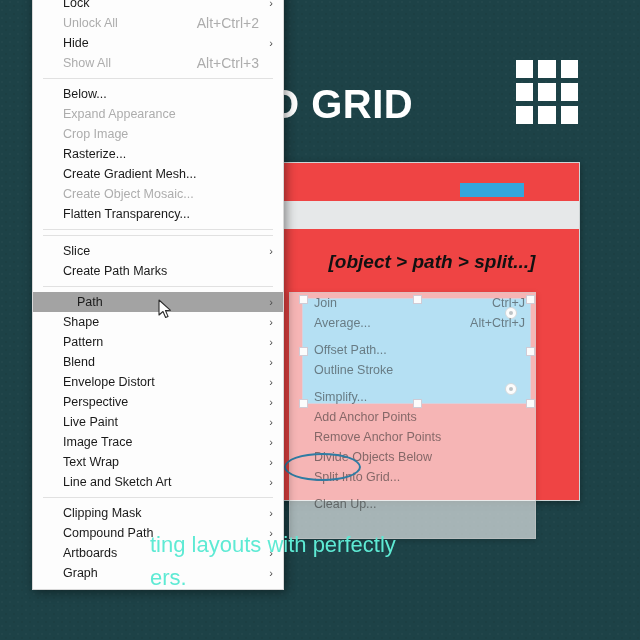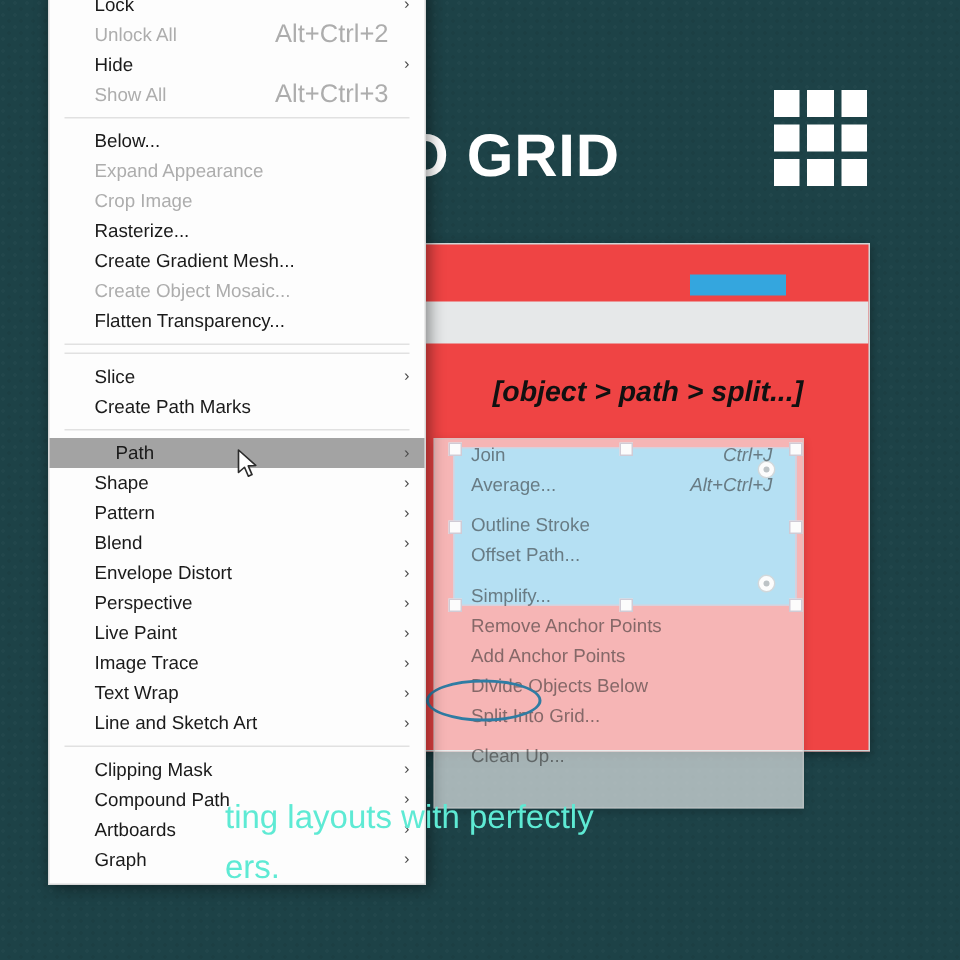--- a/index.html
+++ b/index.html
@@ -69,21 +69,21 @@
 
   
   #submenu{
     position:absolute;left:289px;top:292px;width:245px;height:245px;
     background:rgba(250,250,250,.62);
     border:1px solid rgba(200,200,200,.5);
     box-shadow:0 2px 6px rgba(0,0,0,.18);
     font-size:12.5px;color:rgba(40,40,40,.55);
   }
   #submenu .row{position:relative;height:20px;line-height:20px;padding:0 10px 0 24px;white-space:nowrap;}
-  #submenu .sc{position:absolute;right:20px;top:0;font-style:italic;}
+  #submenu .sc{position:absolute;right:10px;top:0;}
   #submenu .sep{height:7px;}
 
   
   #oval{
     position:absolute;left:284px;top:453px;width:73px;height:24px;
     border:2px solid #2f7ca3;border-radius:50%;background:transparent;
   }
 
   
   #menu{
@@ -92,21 +92,21 @@
     box-shadow:2px 2px 10px rgba(0,0,0,.45);
     font-size:12.5px;color:#1a1a1a;
     padding:4px 0 6px 0;
   }
   #menu .item{
     position:relative;height:20px;line-height:20px;
     padding:0 24px 0 30px;white-space:nowrap;
   }
   #menu .item.disabled{color:#adadad;}
   #menu .item.sel{background:#a3a3a3;padding-left:44px;}
-  #menu .shortcut{position:absolute;right:24px;top:0;color:#4c4c4c;font-size:17px;}
+  #menu .shortcut{position:absolute;right:24px;top:0;color:#4c4c4c;font-size:14px;}
   #menu .item.disabled .shortcut{color:#adadad;}
   #menu .arrow{position:absolute;right:10px;top:0;color:#4c4c4c;font-size:11px;}
   #menu .divider{height:1px;background:#e1e1e1;margin:5px 10px 5px 10px;}
 
   #cursor{position:absolute;left:158px;top:299px;width:14px;height:20px;pointer-events:none;}
 </style>
 </head>
 <body>
 
 <div id="bg"></div>
@@ -140,26 +140,26 @@
     <span class="hdl" style="left:223px;top:100px;"></span>
     <span class="anch" style="left:202px;top:8px;"></span>
     <span class="anch" style="left:202px;top:84px;"></span>
   </div>
 </div>
 
 <div id="submenu">
     <div class="row"><span>Join</span><span class="sc">Ctrl+J</span></div>
     <div class="row"><span>Average...</span><span class="sc">Alt+Ctrl+J</span></div>
     <div class="sep"></div>
+    <div class="row"><span>Offset Path...</span></div>
     <div class="row"><span>Outline Stroke</span></div>
-    <div class="row"><span>Offset Path...</span></div>
     <div class="sep"></div>
     <div class="row"><span>Simplify...</span></div>
+    <div class="row"><span>Add Anchor Points</span></div>
     <div class="row"><span>Remove Anchor Points</span></div>
-    <div class="row"><span>Add Anchor Points</span></div>
     <div class="row"><span>Divide Objects Below</span></div>
     <div class="row"><span>Split Into Grid...</span></div>
     <div class="sep"></div>
     <div class="row"><span>Clean Up...</span></div>
   </div>
 <div id="oval"></div>
 
 <div id="menu">
     <div class="item"><span>Lock</span><span class="arrow">›</span></div>
     <div class="item disabled"><span>Unlock All</span><span class="shortcut">Alt+Ctrl+2</span></div>

